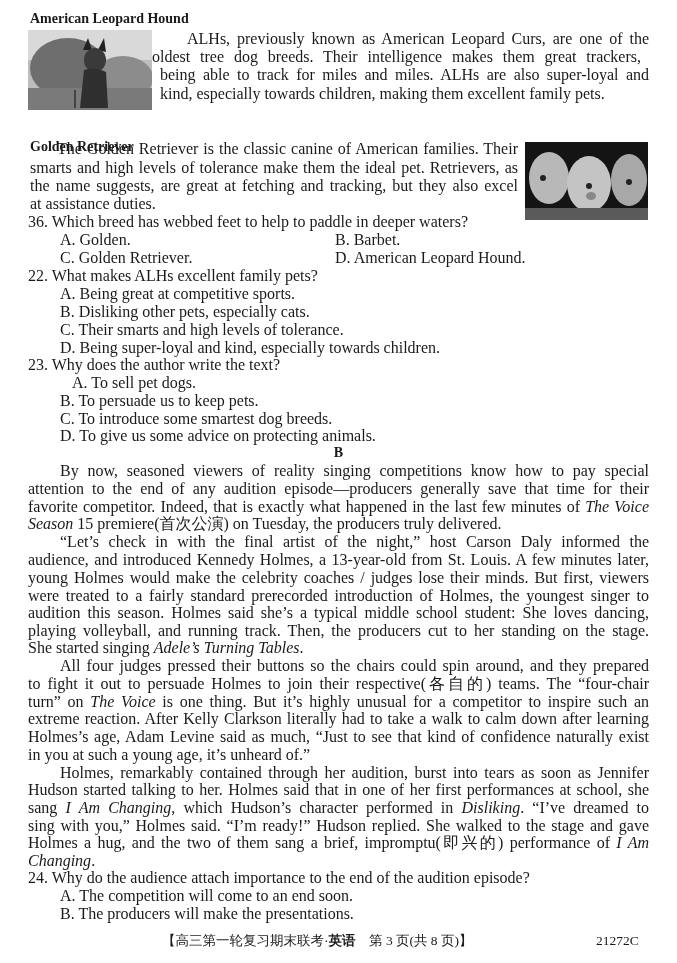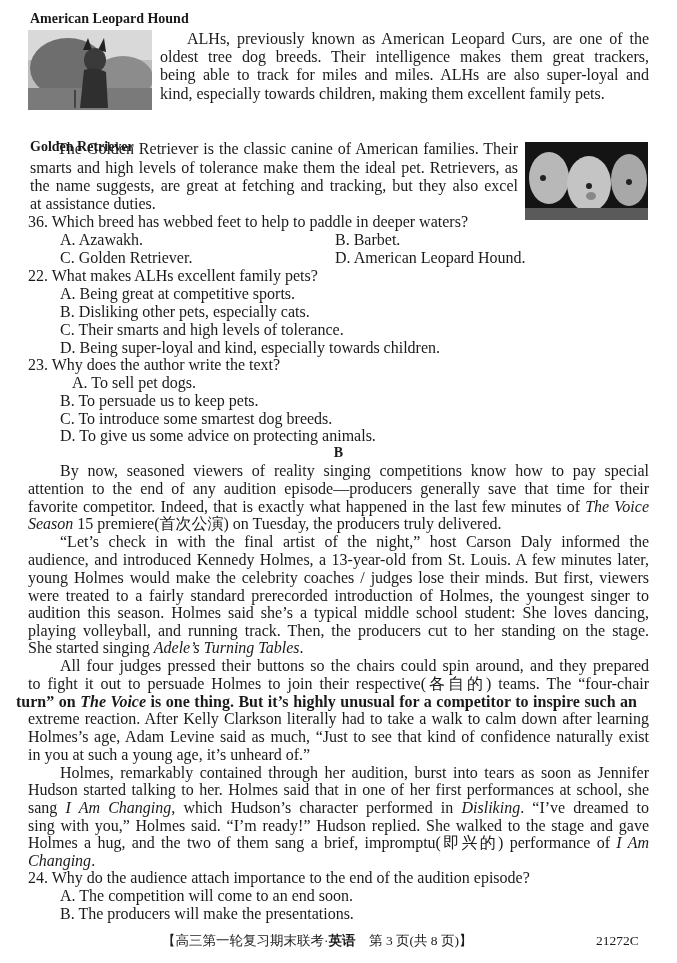--- a/index.html
+++ b/index.html
@@ -27,21 +27,21 @@
     <ellipse cx="95" cy="48" rx="30" ry="22" fill="#8c8c8c"></ellipse>
     <rect x="0" y="58" width="124" height="22" fill="#7a7a7a"></rect>
     <path d="M55 20 L60 8 L64 20 Z M70 20 L76 8 L78 22 Z" fill="#222"></path>
     <ellipse cx="67" cy="30" rx="11" ry="12" fill="#3a3a3a"></ellipse>
     <path d="M56 40 Q66 36 78 42 L80 78 L52 78 Z" fill="#2f2f2f"></path>
     <rect x="46" y="60" width="2" height="18" fill="#444"></rect>
   </svg>
 </div>
 
 <div class="ln j" style="left:160px; top:30px; width:489px; text-indent:27px;">ALHs, previously known as American Leopard Curs, are one of the</div>
-<div class="ln j" style="left:160px; top:48px; width:489px;">oldest tree dog breeds. Their intelligence makes them great trackers,</div>
+<div class="ln j" style="left:152px; top:48px; width:489px;">oldest tree dog breeds. Their intelligence makes them great trackers,</div>
 <div class="ln j" style="left:160px; top:66px; width:489px;">being able to track for miles and miles. ALHs are also super-loyal and</div>
 <div class="ln" style="left:160px; top:85px;">kind, especially towards children, making them excellent family pets.</div>
 
 <div class="ln h" style="left:30px; top:138px;">Golden Retriever</div>
 
 <div class="img" style="left:525px; top:142px; width:123px; height:78px;">
   <svg width="123" height="78" viewBox="0 0 123 78">
     <rect width="123" height="78" fill="#141414"></rect>
     <ellipse cx="24" cy="36" rx="20" ry="26" fill="#b8b8b8"></ellipse>
     <ellipse cx="64" cy="42" rx="22" ry="28" fill="#c4c4c4"></ellipse>
@@ -53,21 +53,21 @@
     <rect x="0" y="66" width="123" height="12" fill="#5a5a5a"></rect>
   </svg>
 </div>
 
 <div class="ln j" style="left:30px; top:140px; width:488px; text-indent:27px;">The Golden Retriever is the classic canine of American families. Their</div>
 <div class="ln j" style="left:30px; top:159px; width:488px;">smarts and high levels of tolerance make them the ideal pet. Retrievers, as</div>
 <div class="ln j" style="left:30px; top:177px; width:488px;">the name suggests, are great at fetching and tracking, but they also excel</div>
 <div class="ln" style="left:30px; top:195px;">at assistance duties.</div>
 
 <div class="ln" style="left:28px; top:213px;">36. Which breed has webbed feet to help to paddle in deeper waters?</div>
-<div class="ln" style="left:60px; top:231px;">A. Azawakh.</div>
+<div class="ln" style="left:60px; top:231px;">A. Golden.</div>
 <div class="ln" style="left:335px; top:231px;">B. Barbet.</div>
 <div class="ln" style="left:60px; top:249px;">C. Golden Retriever.</div>
 <div class="ln" style="left:335px; top:249px;">D. American Leopard Hound.</div>
 
 <div class="ln" style="left:28px; top:267px;">22. What makes ALHs excellent family pets?</div>
 <div class="ln" style="left:60px; top:285px;">A. Being great at competitive sports.</div>
 <div class="ln" style="left:60px; top:303px;text-align:center;">B. Disliking other pets, especially cats.</div>
 <div class="ln" style="left:60px; top:321px;">C. Their smarts and high levels of tolerance.</div>
 <div class="ln" style="left:60px; top:339px;">D. Being super-loyal and kind, especially towards children.</div>
 
@@ -87,21 +87,21 @@
 <div class="ln j" style="left:28px; top:533px; width:621px; text-indent:32px;">“Let’s check in with the final artist of the night,” host Carson Daly informed the</div>
 <div class="ln j" style="left:28px; top:551px; width:621px;">audience, and introduced Kennedy Holmes, a 13-year-old from St. Louis. A few minutes later,</div>
 <div class="ln j" style="left:28px; top:569px; width:621px;">young Holmes would make the celebrity coaches / judges lose their minds. But first, viewers</div>
 <div class="ln j" style="left:28px; top:587px; width:621px;">were treated to a fairly standard prerecorded introduction of Holmes, the youngest singer to</div>
 <div class="ln j" style="left:28px; top:604px; width:621px;">audition this season. Holmes said she’s a typical middle school student: She loves dancing,</div>
 <div class="ln j" style="left:28px; top:622px; width:621px;">playing volleyball, and running track. Then, the producers cut to her standing on the stage.</div>
 <div class="ln" style="left:28px; top:639px;"><span>She started singing </span><i>Adele’s Turning Tables</i><span>.</span></div>
 
 <div class="ln j" style="left:28px; top:657px; width:621px; text-indent:32px;">All four judges pressed their buttons so the chairs could spin around, and they prepared</div>
 <div class="ln j" style="left:28px; top:675px; width:621px;">to fight it out to persuade Holmes to join their respective(各自的) teams. The “four-chair</div>
-<div class="ln j" style="left:16px; top:693px; width:621px;font-weight:bold;"><span>turn” on </span><i>The Voice</i><span> is one thing. But it’s highly unusual for a competitor to inspire such an</span></div>
+<div class="ln j" style="left:28px; top:693px; width:621px;"><span>turn” on </span><i>The Voice</i><span> is one thing. But it’s highly unusual for a competitor to inspire such an</span></div>
 <div class="ln j" style="left:28px; top:710px; width:621px;">extreme reaction. After Kelly Clarkson literally had to take a walk to calm down after learning</div>
 <div class="ln j" style="left:28px; top:728px; width:621px;">Holmes’s age, Adam Levine said as much, “Just to see that kind of confidence naturally exist</div>
 <div class="ln" style="left:28px; top:746px;">in you at such a young age, it’s unheard of.”</div>
 
 <div class="ln j" style="left:28px; top:764px; width:621px; text-indent:32px;">Holmes, remarkably contained through her audition, burst into tears as soon as Jennifer</div>
 <div class="ln j" style="left:28px; top:781px; width:621px;">Hudson started talking to her. Holmes said that in one of her first performances at school, she</div>
 <div class="ln j" style="left:28px; top:799px; width:621px;"><span>sang </span><i>I Am Changing</i><span>, which Hudson’s character performed in </span><i>Disliking</i><span>. “I’ve dreamed to</span></div>
 <div class="ln j" style="left:28px; top:817px; width:621px;">sing with you,” Holmes said. “I’m ready!” Hudson replied. She walked to the stage and gave</div>
 <div class="ln j" style="left:28px; top:834px; width:621px;"><span>Holmes a hug, and the two of them sang a brief, impromptu(即兴的) performance of </span><i>I Am</i></div>
 <div class="ln" style="left:28px; top:852px;"><i>Changing</i><span>.</span></div>

